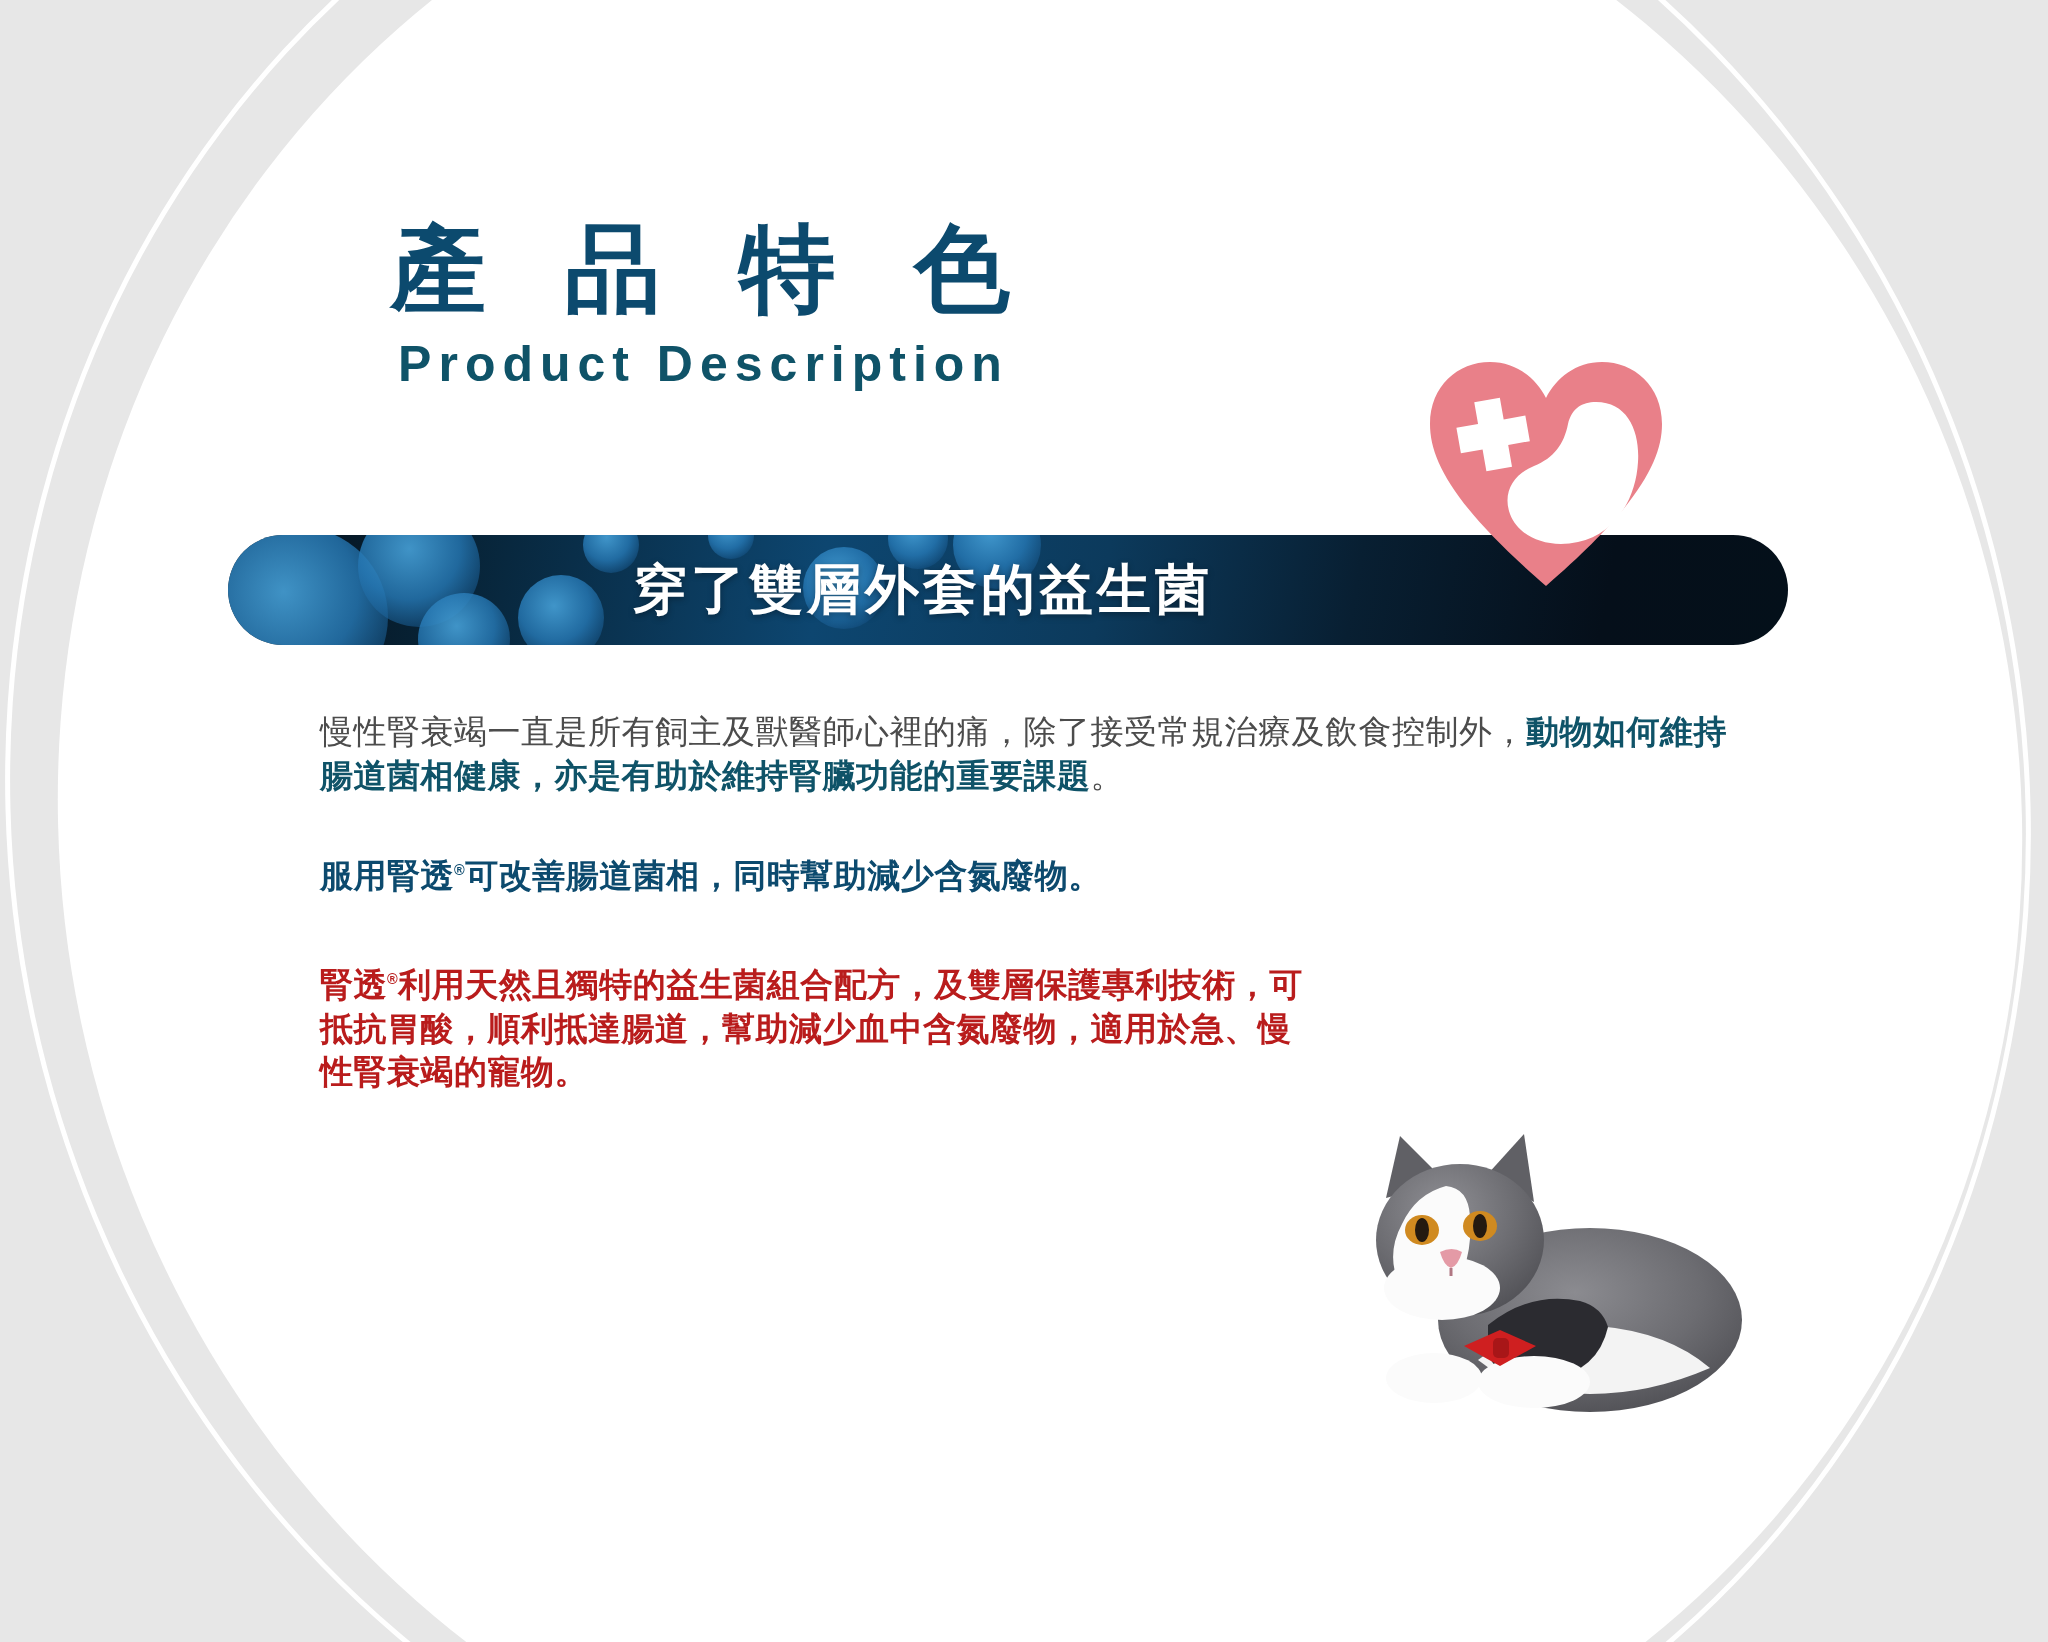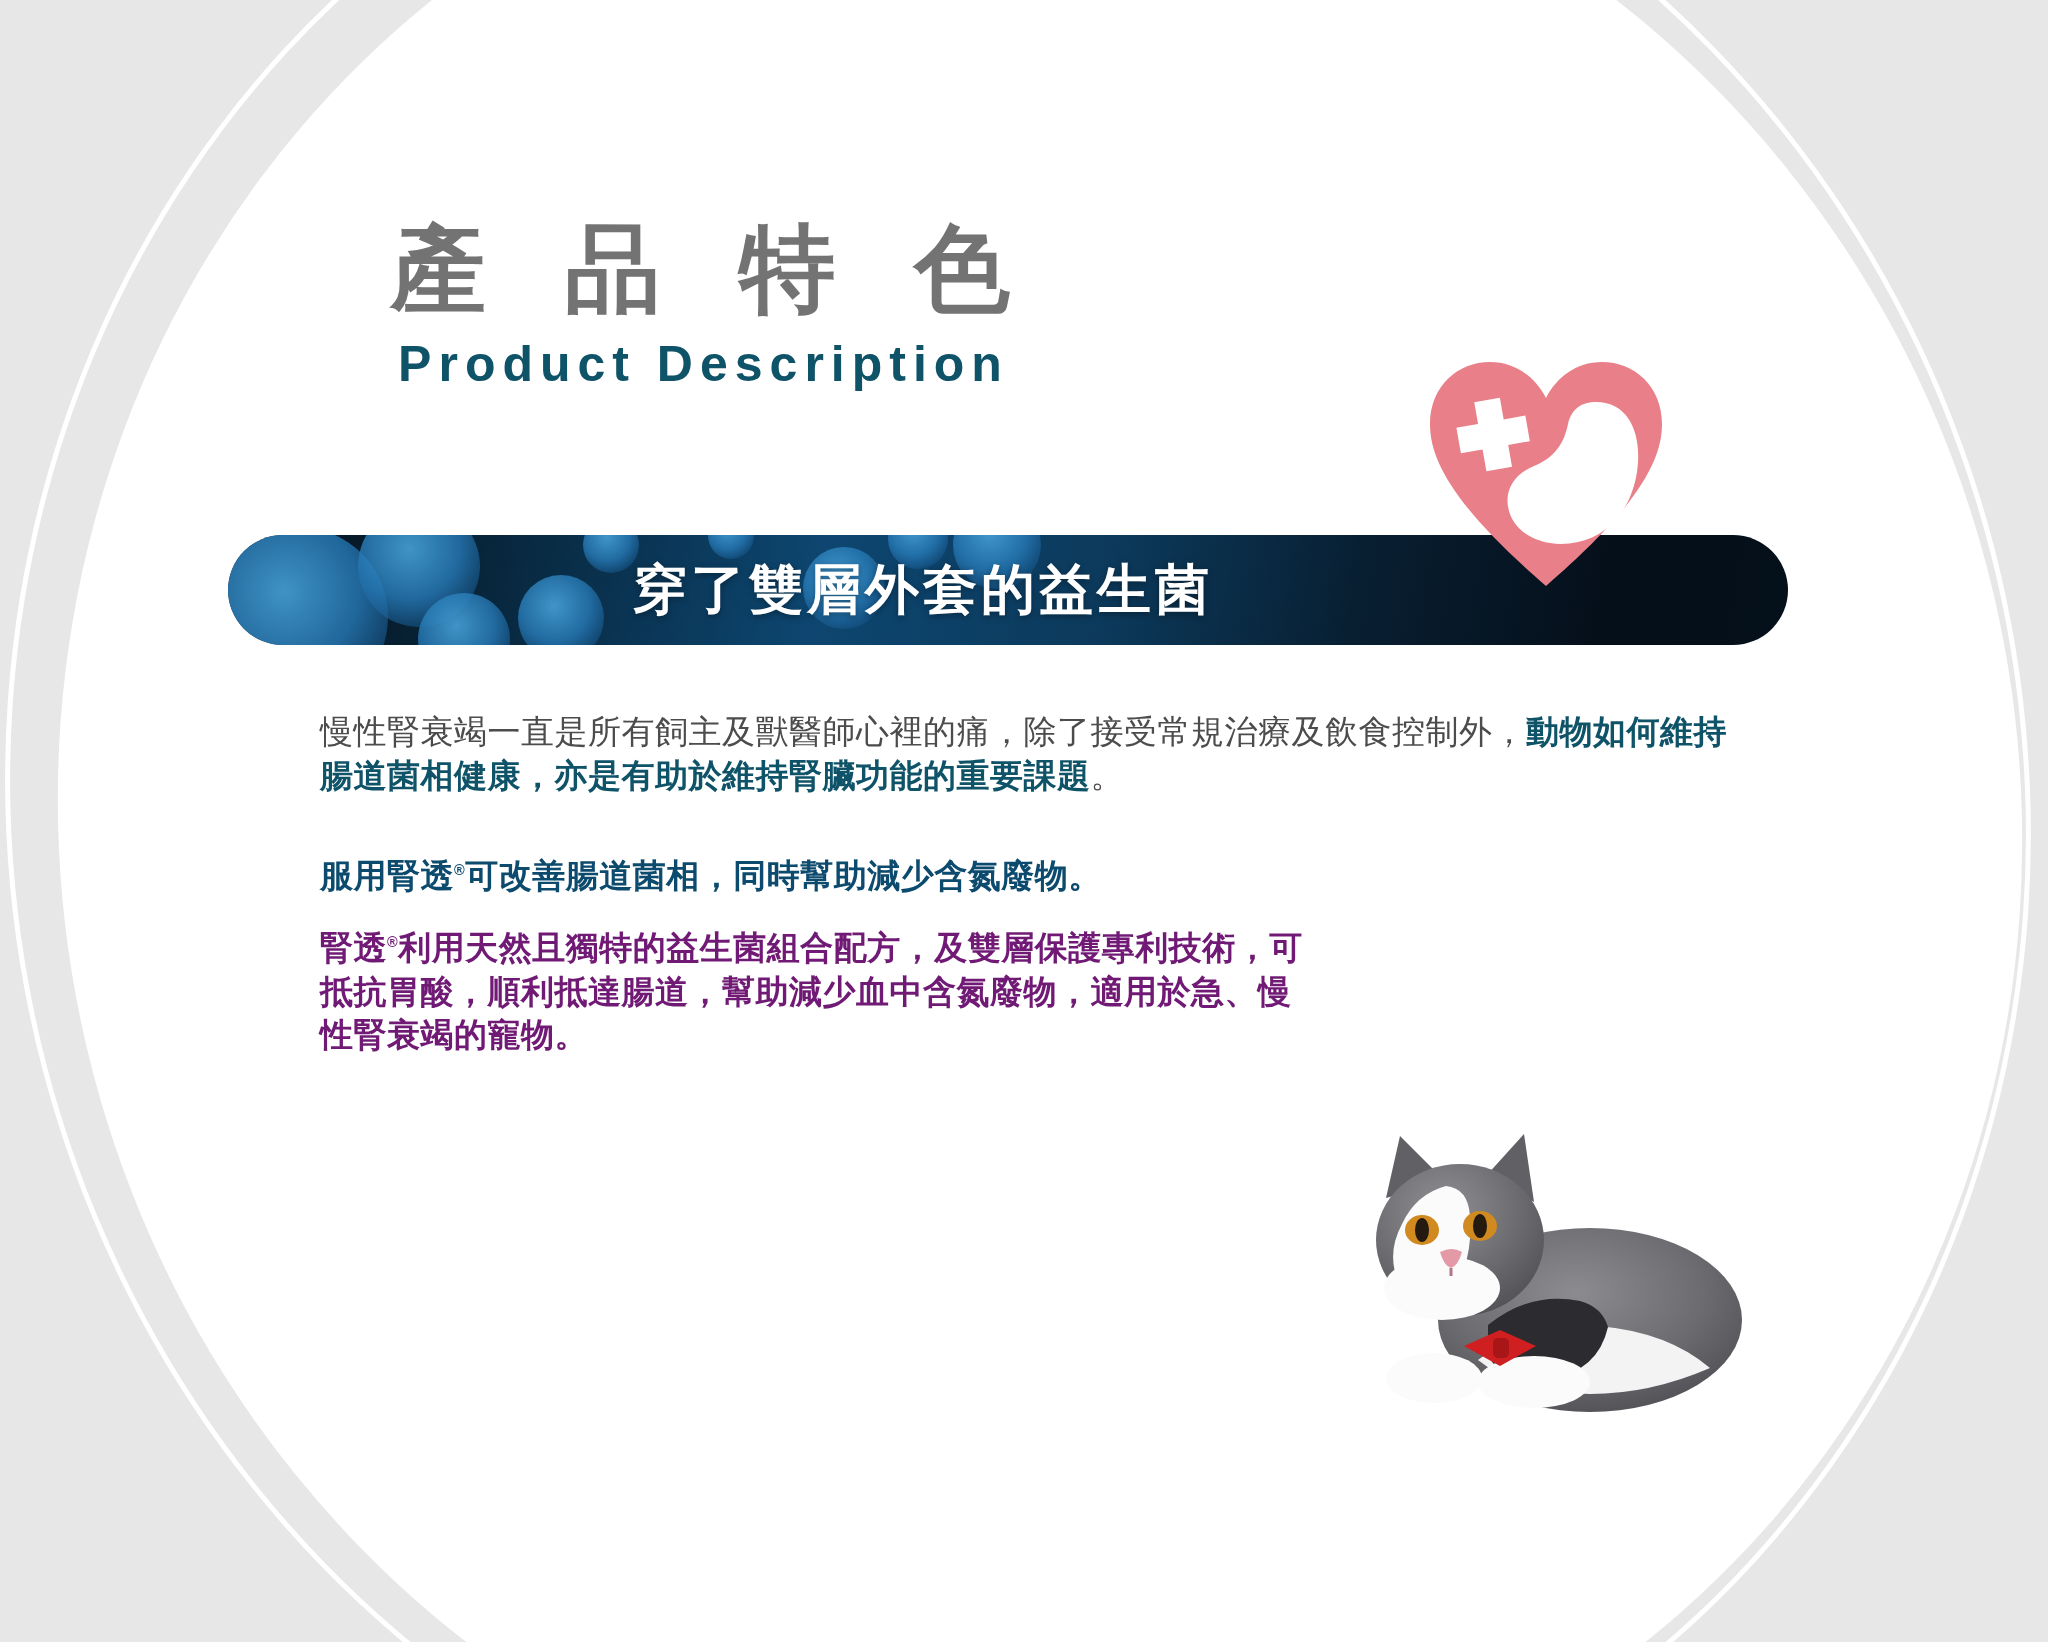--- a/index.html
+++ b/index.html
@@ -85,21 +85,21 @@
 
   
   .header {
     position: absolute;
     left: 0;
     top: 215px;
     width: 1400px;
     text-align: center;
   }
   .title-cn {
-    color: #737373;
+    color: #0c4a6e;
     font-size: 96px;
     font-weight: bold;
     letter-spacing: 26px;
     line-height: 1.12;
     margin-left: 26px;
     white-space: nowrap;
   }
   .title-en {
     color: #0f5368;
     font-size: 50px;
@@ -159,21 +159,21 @@
     top: 710px;
     width: 1420px;
   }
   .para {
     font-size: 33px;
     line-height: 1.33;
     letter-spacing: 0.5px;
   }
   .para.p1 { color: #4c4c4c; }
   .para.p2 { color: #0c4a6e; font-weight: bold; margin-top: 56px; }
-  .para.p3 { color: #701a75; font-weight: bold; margin-top: 28px; width: 1000px; }
+  .para.p3 { color: #b91c1c; font-weight: bold; margin-top: 65px; width: 1000px; }
   .em { color: #0f5368; font-weight: bold; }
   .plain { color: #4c4c4c; font-weight: normal; }
   sup.reg {
     font-size: 0.44em;
     vertical-align: super;
     line-height: 0;
   }
 
   
   .cat-photo {

